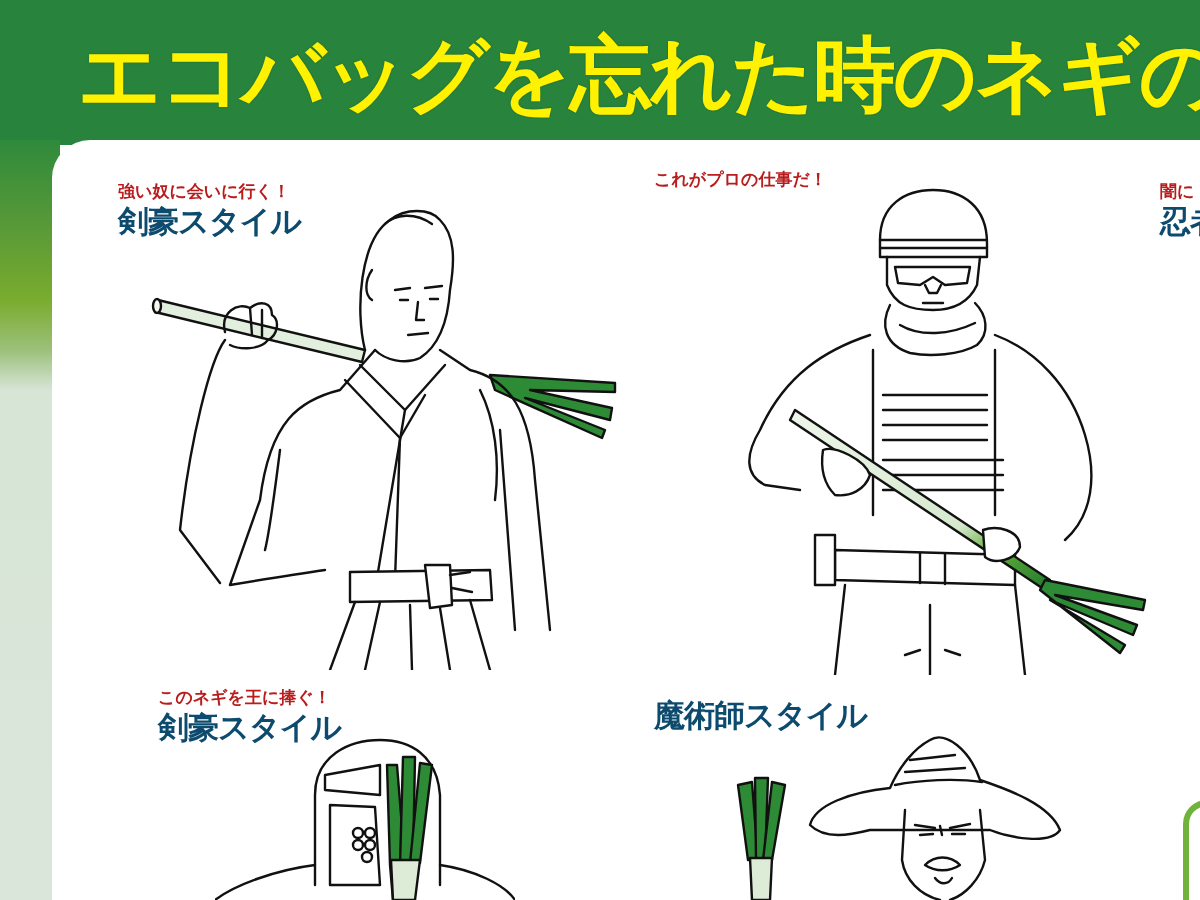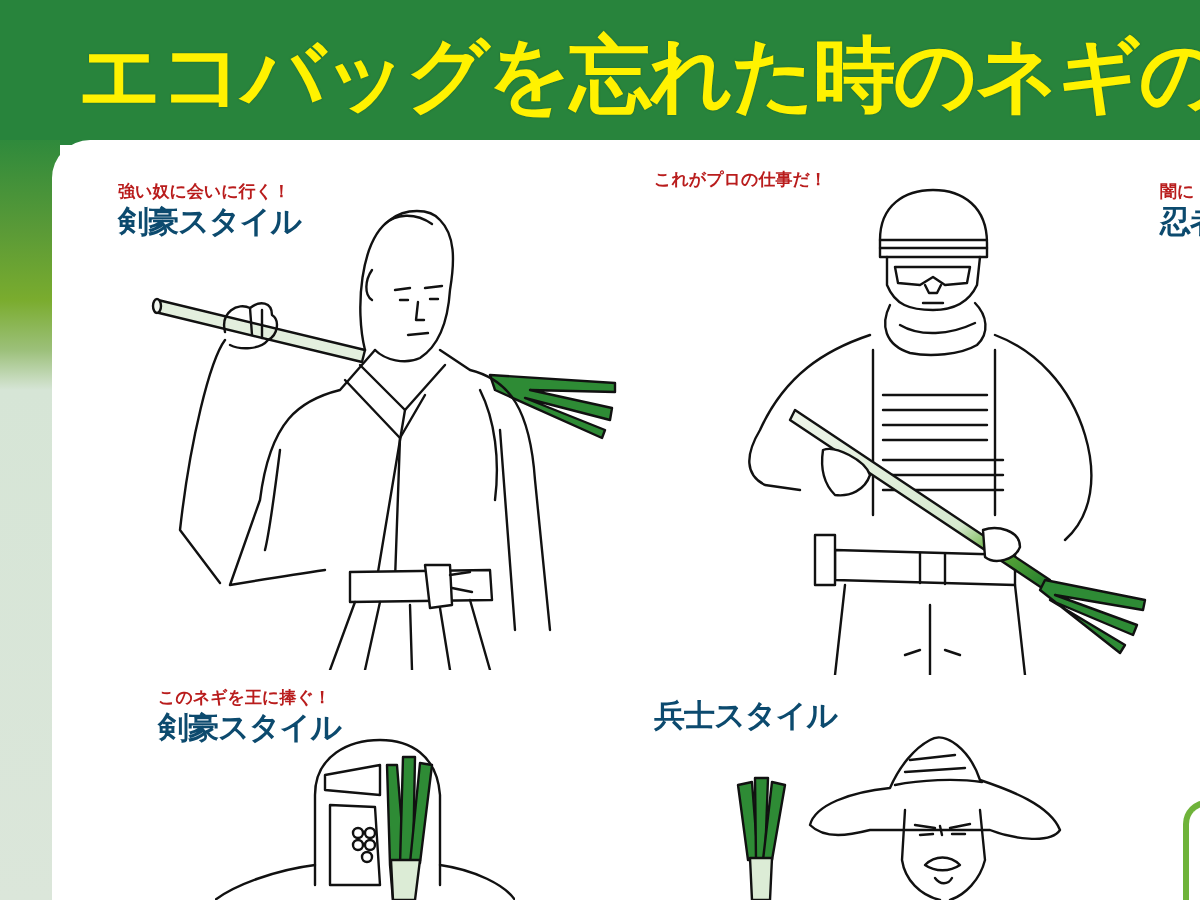--- a/index.html
+++ b/index.html
@@ -65,21 +65,21 @@
   <span class="tag">闇に</span>
   <span class="name">忍者</span>
 </div>
 
 <div class="caption" style="left:116px; top:686px;margin-left:42px;">
   <span class="tag">このネギを王に捧ぐ！</span>
   <span class="name">剣豪スタイル</span>
 </div>
 
 <div class="caption" style="left:654px; top:696px;">
-  <span class="name">兵士スタイル</span>
+  <span class="name">魔術師スタイル</span>
 </div>
 
 <div class="illus" style="left:150px; top:200px;">
   <svg width="480" height="470" viewBox="0 0 480 470">
     <defs>
       <linearGradient id="negiA" x1="0" y1="0" x2="1" y2="0">
         <stop offset="0" stop-color="#e8f2e4"></stop>
         <stop offset="0.7" stop-color="#d4e8cc"></stop>
         <stop offset="0.8" stop-color="#3f9a3c"></stop>
         <stop offset="1" stop-color="#1f7a2c"></stop>

